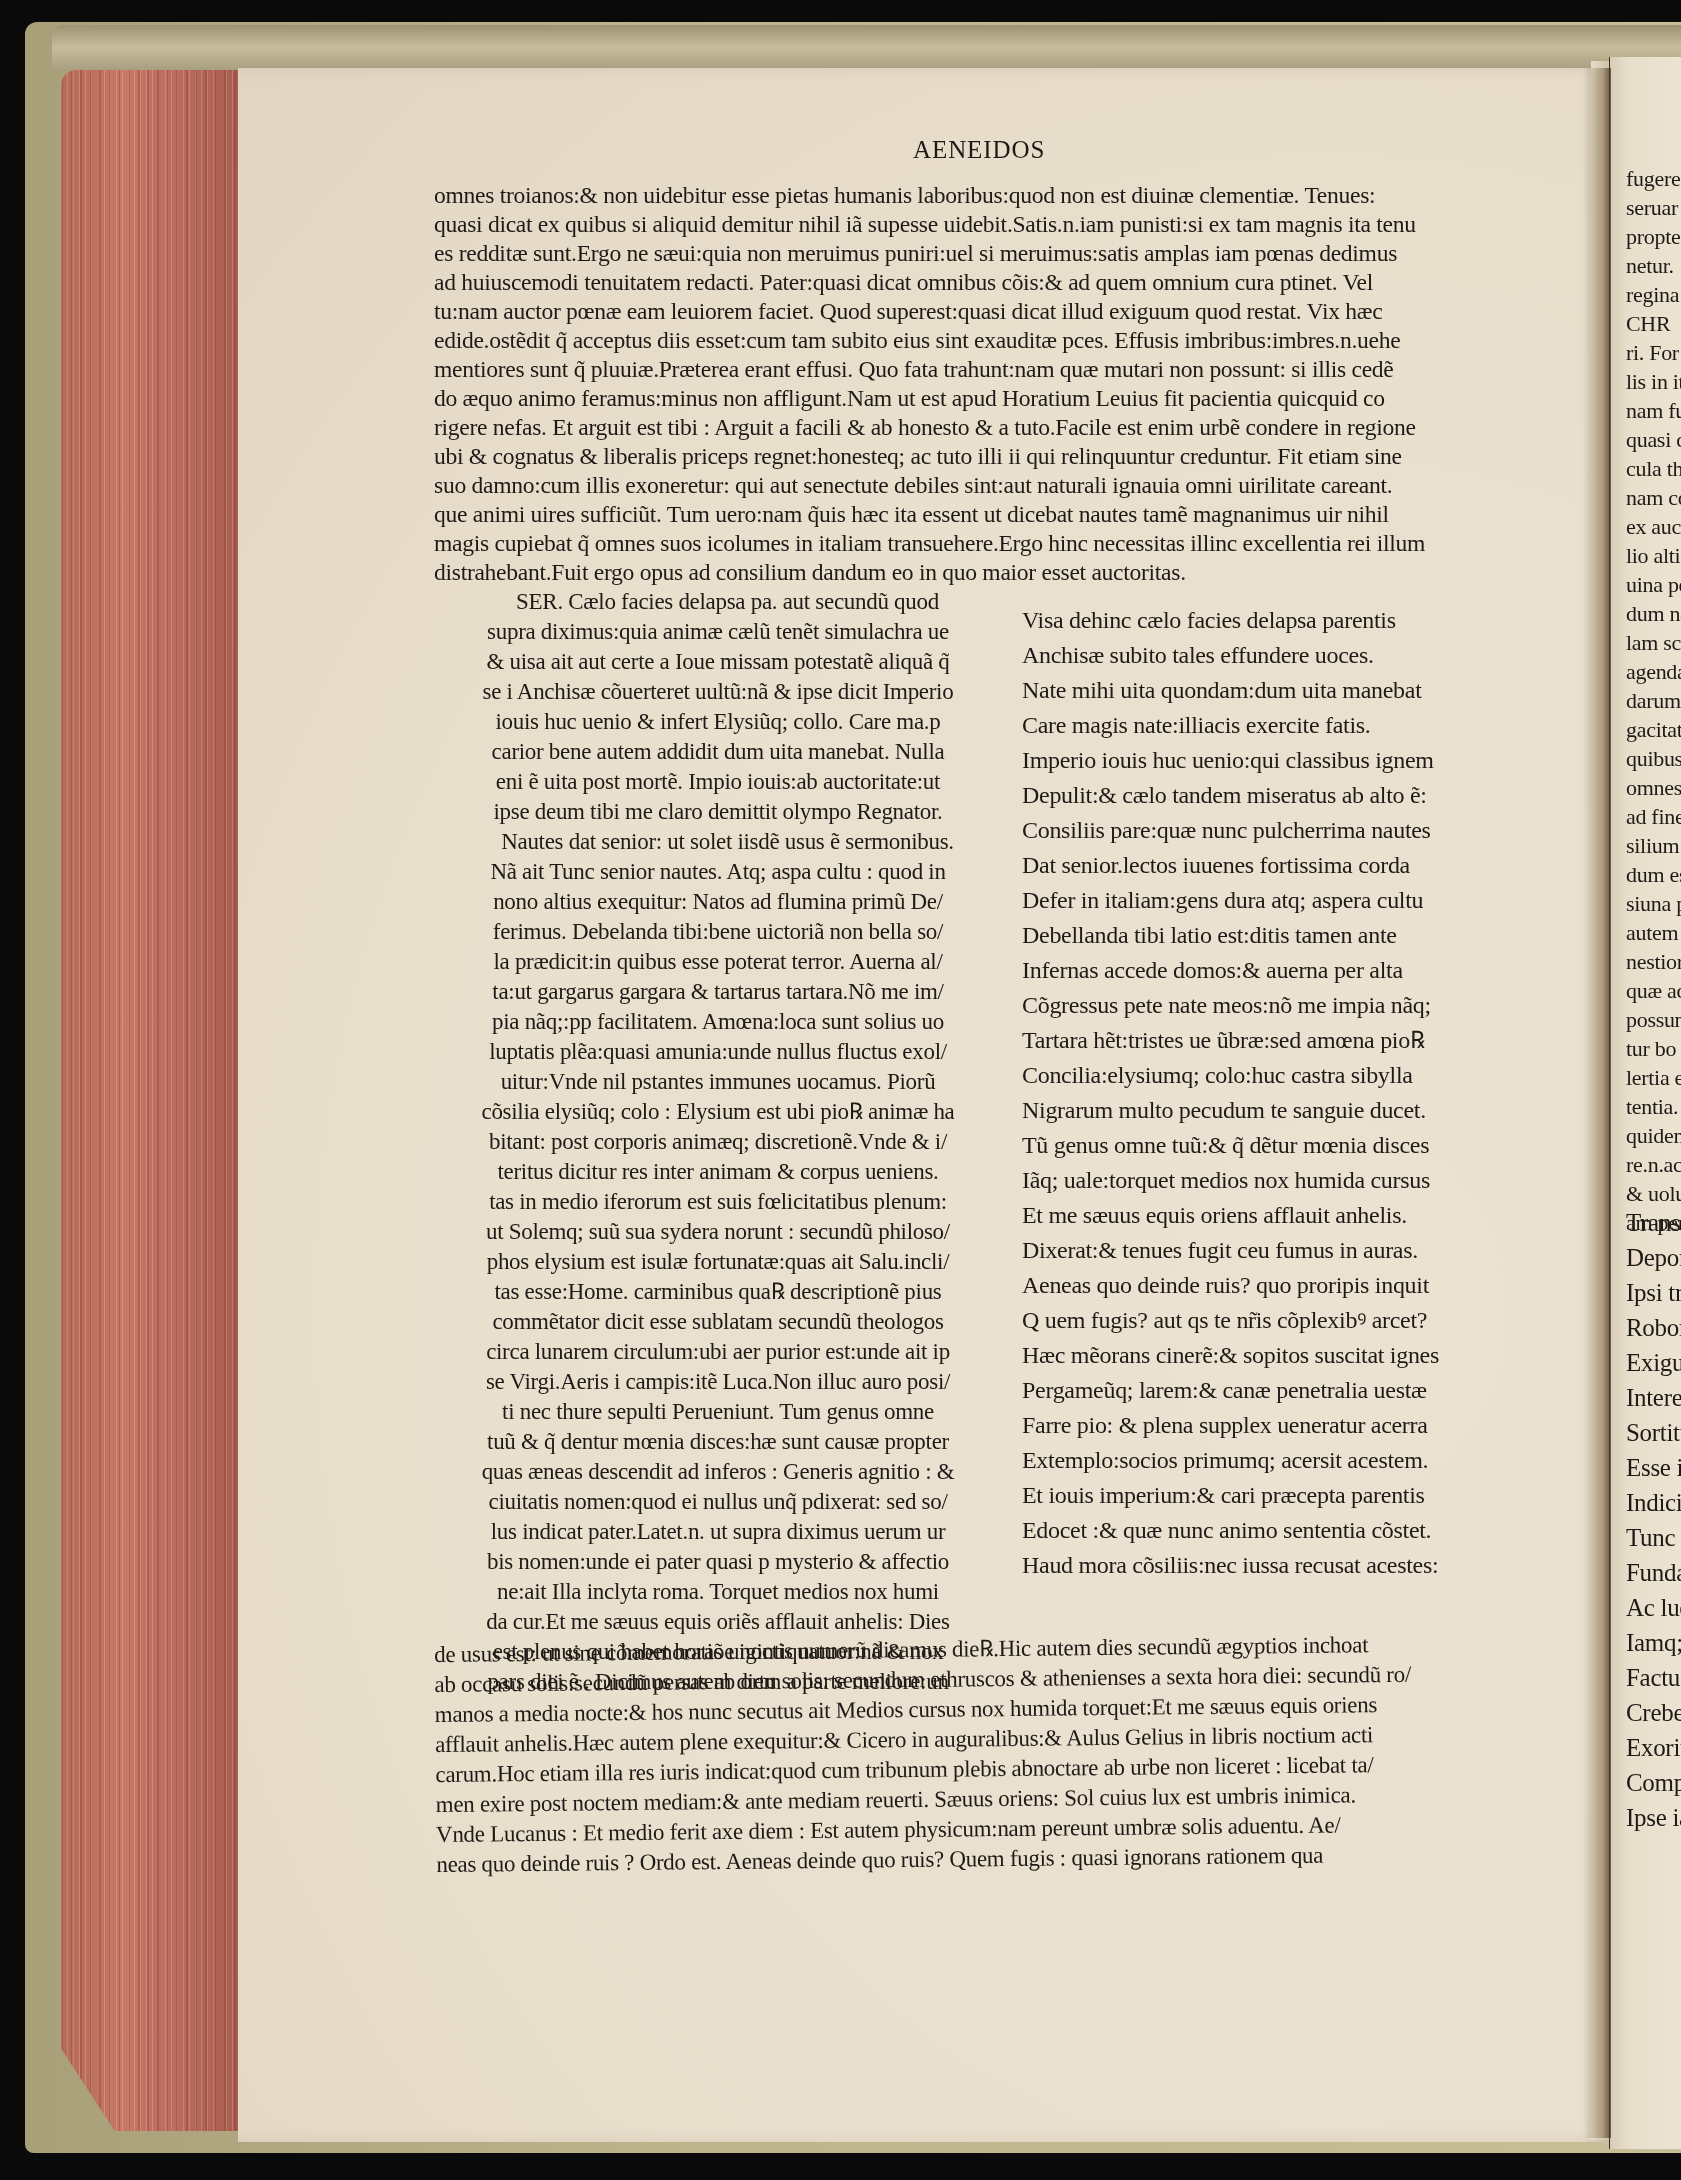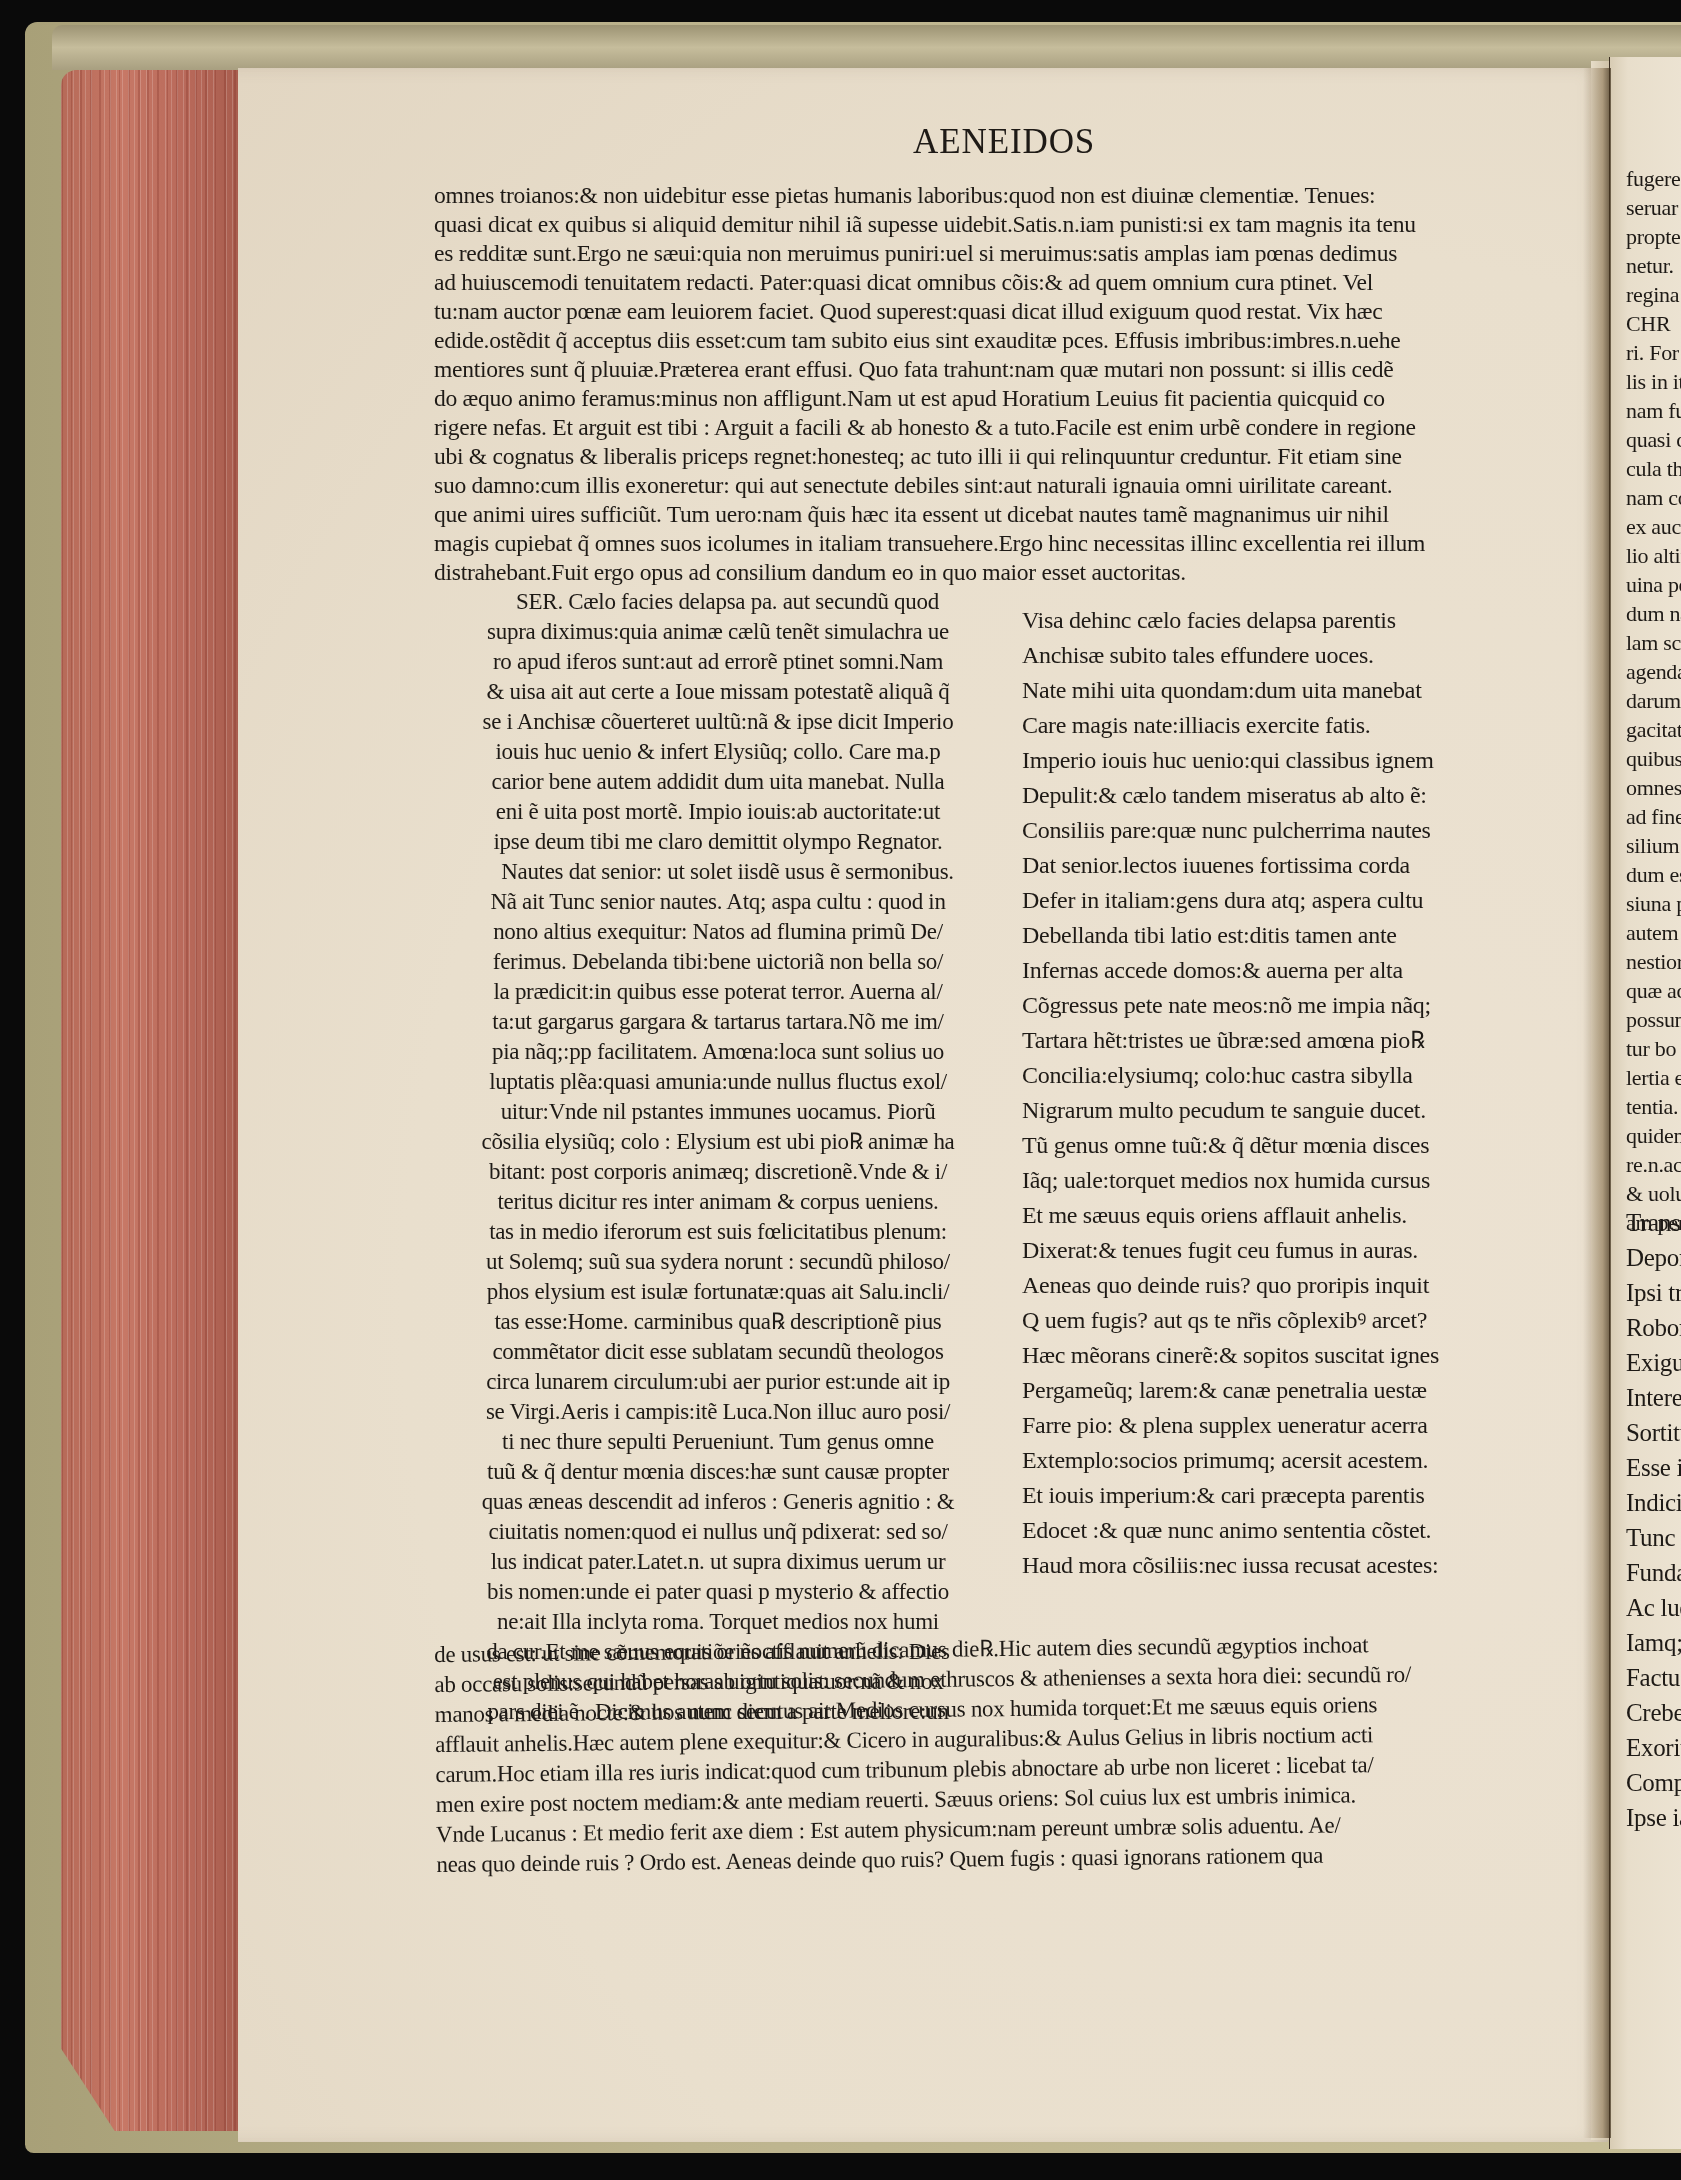--- a/index.html
+++ b/index.html
@@ -50,22 +50,22 @@
     position:absolute; left:1591px; top:61px; width:17.5px; height:2079px;
     background:linear-gradient(90deg,#e6dcc8,#cfc2a8);
   }
 
   .text {
     color:#1e1a16;
     font-family:"Liberation Serif","DejaVu Serif",serif;
     letter-spacing:-0.3px;
   }
   .running-head {
-    position:absolute; left:913px; top:122px;
-    font-size:35px; letter-spacing:0.9px;
+    position:absolute; left:913px; top:136px;
+    font-size:25px; letter-spacing:0.9px;
   }
   .top-block {
     position:absolute; left:434px; top:164px; width:1135px;
     font-size:23.6px; line-height:29px;margin-top:17px;
   }
   .top-block .line { white-space:nowrap; display:block; }
   .top-block .indent { padding-left:19px; }
 
   .commentary {
     position:absolute; left:434px; top:587px; width:568px;
@@ -123,21 +123,20 @@
     <span class="line">rigere nefas.  Et arguit est tibi : Arguit a facili &amp; ab honesto &amp; a tuto.Facile est enim urbẽ condere in regione</span>
     <span class="line">ubi &amp; cognatus &amp; liberalis priceps regnet:honesteq; ac tuto illi ii qui relinquuntur creduntur. Fit etiam sine</span>
     <span class="line">suo damno:cum illis exoneretur: qui aut senectute debiles sint:aut naturali ignauia omni uirilitate careant.</span>
     <span class="line">que animi uires sufficiũt.  Tum uero:nam q̃uis hæc ita essent ut dicebat nautes tamẽ magnanimus uir nihil</span>
     <span class="line">magis cupiebat q̃ omnes suos icolumes in italiam transuehere.Ergo hinc necessitas illinc excellentia rei illum</span>
     <span class="line">distrahebant.Fuit ergo opus ad consilium dandum eo in quo maior esset auctoritas.</span>
   </div>
 <div class="text commentary" id="commentary">
     <span class="line indent">SER.    Cælo facies delapsa pa. aut secundũ quod</span>
     <span class="line">supra diximus:quia animæ cælũ tenẽt simulachra ue</span>
-    <span class="line">ro apud iferos sunt:aut ad errorẽ ptinet somni.Nam</span>
     <span class="line">&amp; uisa ait aut certe a Ioue missam potestatẽ aliquã q̃</span>
     <span class="line">se i Anchisæ cõuerteret uultũ:nã &amp; ipse dicit Imperio</span>
     <span class="line">iouis huc uenio &amp; infert Elysiũq; collo.  Care ma.p</span>
     <span class="line">carior bene autem addidit dum uita manebat. Nulla</span>
     <span class="line">eni ẽ uita post mortẽ.  Impio iouis:ab auctoritate:ut</span>
     <span class="line">ipse deum tibi me claro demittit olympo Regnator.</span>
     <span class="line indent">Nautes dat senior: ut solet iisdẽ usus ẽ sermonibus.</span>
     <span class="line">Nã ait Tunc senior nautes.  Atq; aspa cultu : quod in</span>
     <span class="line">nono altius exequitur: Natos ad flumina primũ De/</span>
     <span class="line">ferimus.  Debelanda tibi:bene uictoriã non bella so/</span>

